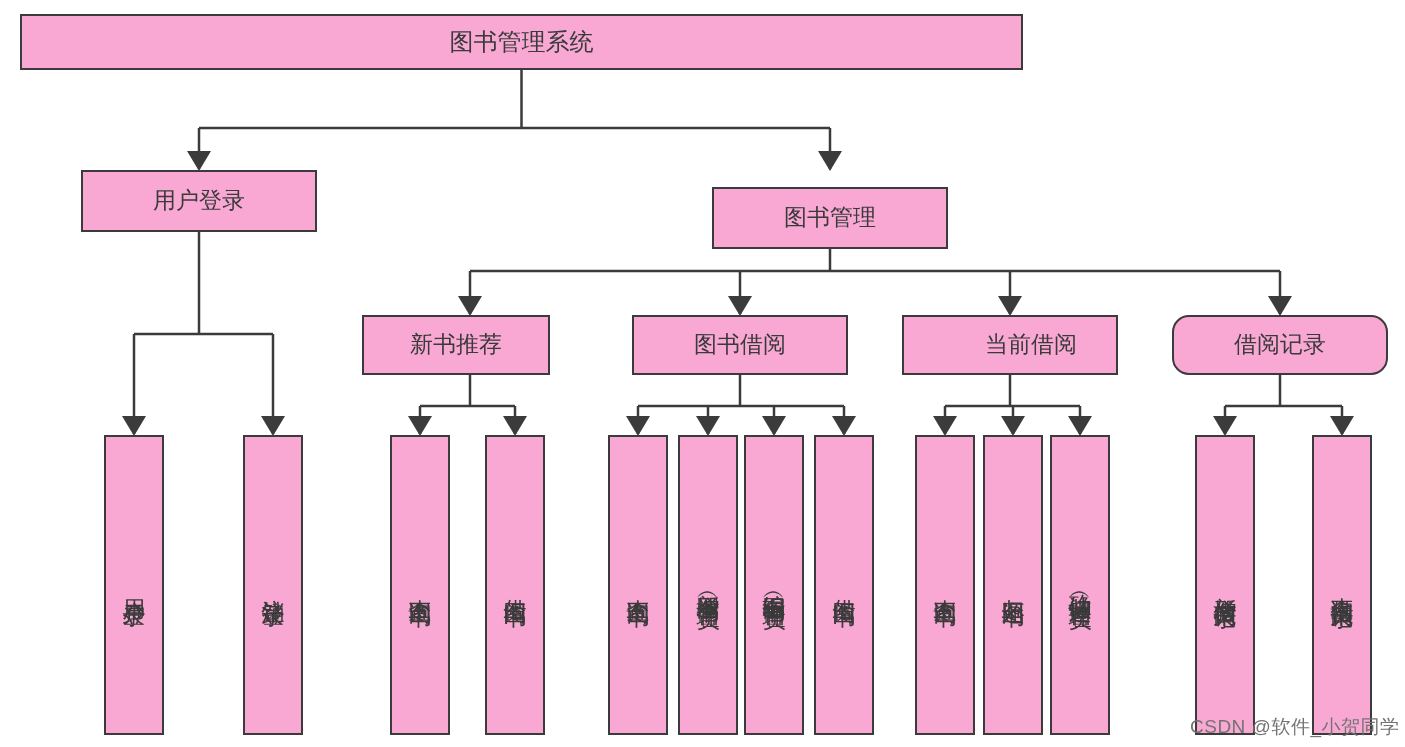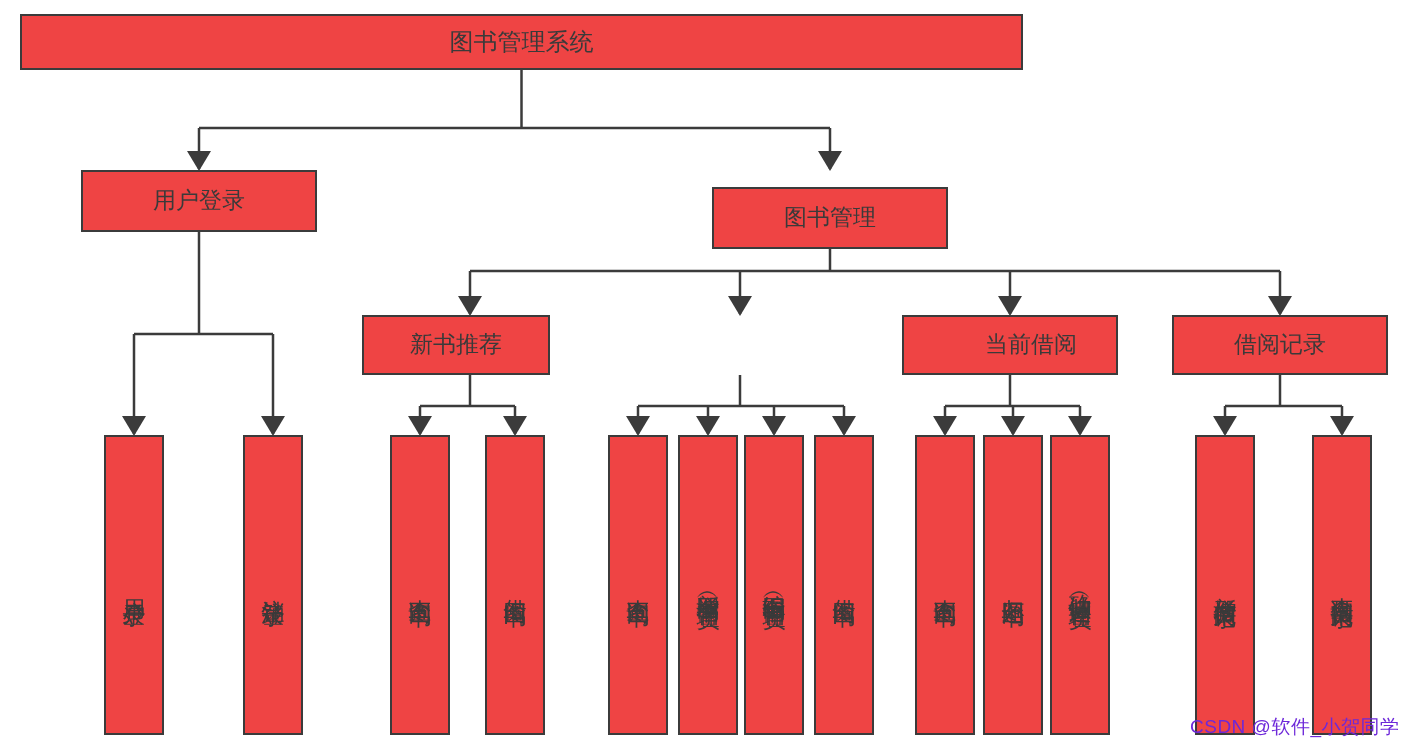--- a/index.html
+++ b/index.html
@@ -23,21 +23,21 @@
     left: 0;
     top: 0;
     width: 1405px;
     height: 747px;
     pointer-events: none;
   }
   .node {
     position: absolute;
     box-sizing: border-box;
     border: 2.5px solid #3b3b3b;
-    background: #ef4444;
+    background: #f9a8d4;
     display: flex;
     align-items: center;
     justify-content: center;
     color: #3a3a3a;
     line-height: 1.18;
     text-align: center;
   }
   .node-h {
     font-size: 23px;
   }
@@ -56,21 +56,21 @@
   }
   .node-v .vtext {
     writing-mode: vertical-rl;
     text-orientation: upright;
     display: block;
     white-space: nowrap;
   }
   .watermark {
     position: absolute;
     font-size: 19px;
-    color: #6d28d9;
+    color: #737373;
     white-space: nowrap;
     letter-spacing: 0.5px;
   }
 </style>
 </head>
 <body>
 
 <div id="canvas">
 
   <svg class="edges" viewBox="0 0 1405 747" xmlns="http://www.w3.org/2000/svg">
@@ -123,24 +123,27 @@
   <div class="node node-h" style="left: 81px; top: 170px; width: 236px; height: 62px;">
       <span>用户登录</span>
     </div>
   <div class="node node-h" style="left: 712px; top: 170px; width: 236px; height: 62px; margin-top: 17px;">
       <span>图书管理</span>
     </div>
 
   <div class="node node-h" style="left: 362px; top: 315px; width: 188px; height: 60px;">
       <span>新书推荐</span>
     </div>
+  <div class="node node-h" style="left: 632px; top: 315px; width: 216px; height: 60px;">
+      <span>图书借阅</span>
+    </div>
   <div class="node node-h" style="left: 902px; top: 315px; width: 216px; height: 60px; padding-left: 42px;">
       <span>当前借阅</span>
     </div>
-  <div class="node node-h" style="left: 1172px; top: 315px; width: 216px; height: 60px;">
+  <div class="node node-h" style="left: 1172px; top: 315px; width: 216px; height: 60px; border-radius: 17px;">
       <span>借阅记录</span>
     </div>
 
   <div class="node node-v" style="left: 104px; top: 435px; width: 60px; height: 300px;">
       <span class="vtext">用户登录</span>
     </div>
   <div class="node node-v" style="left: 243px; top: 435px; width: 60px; height: 300px;">
       <span class="vtext">注销登录</span>
     </div>
 

